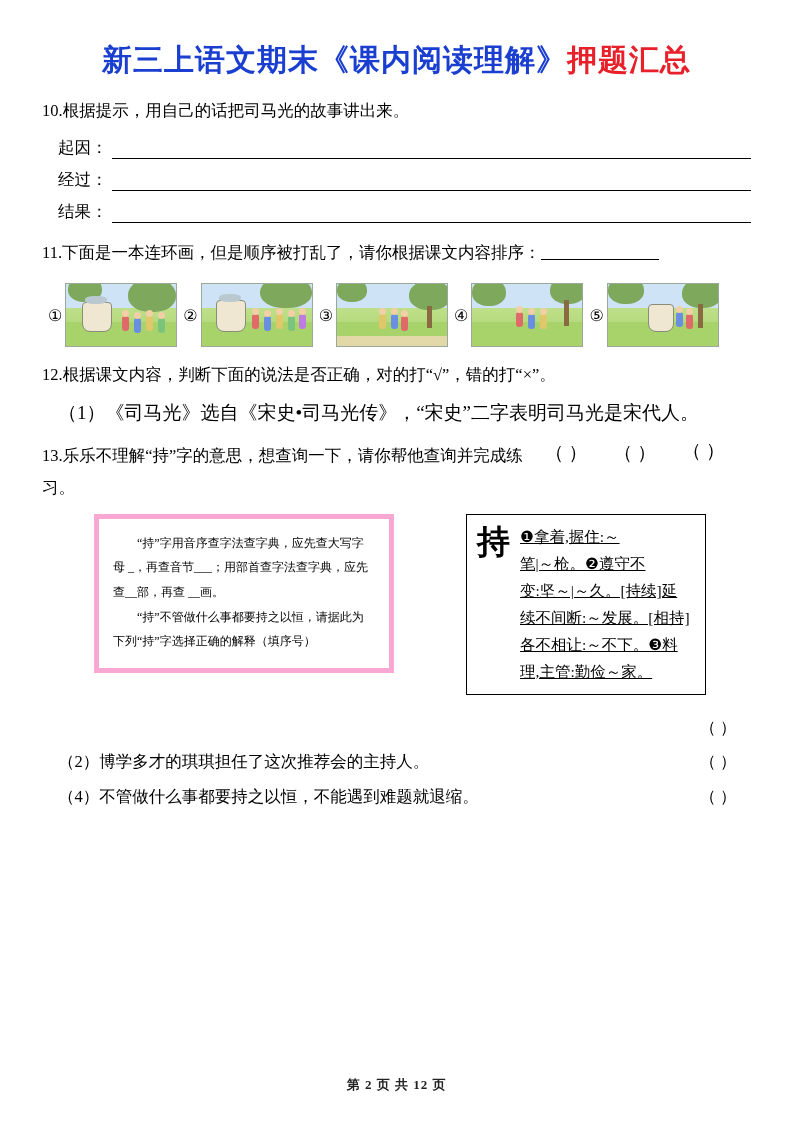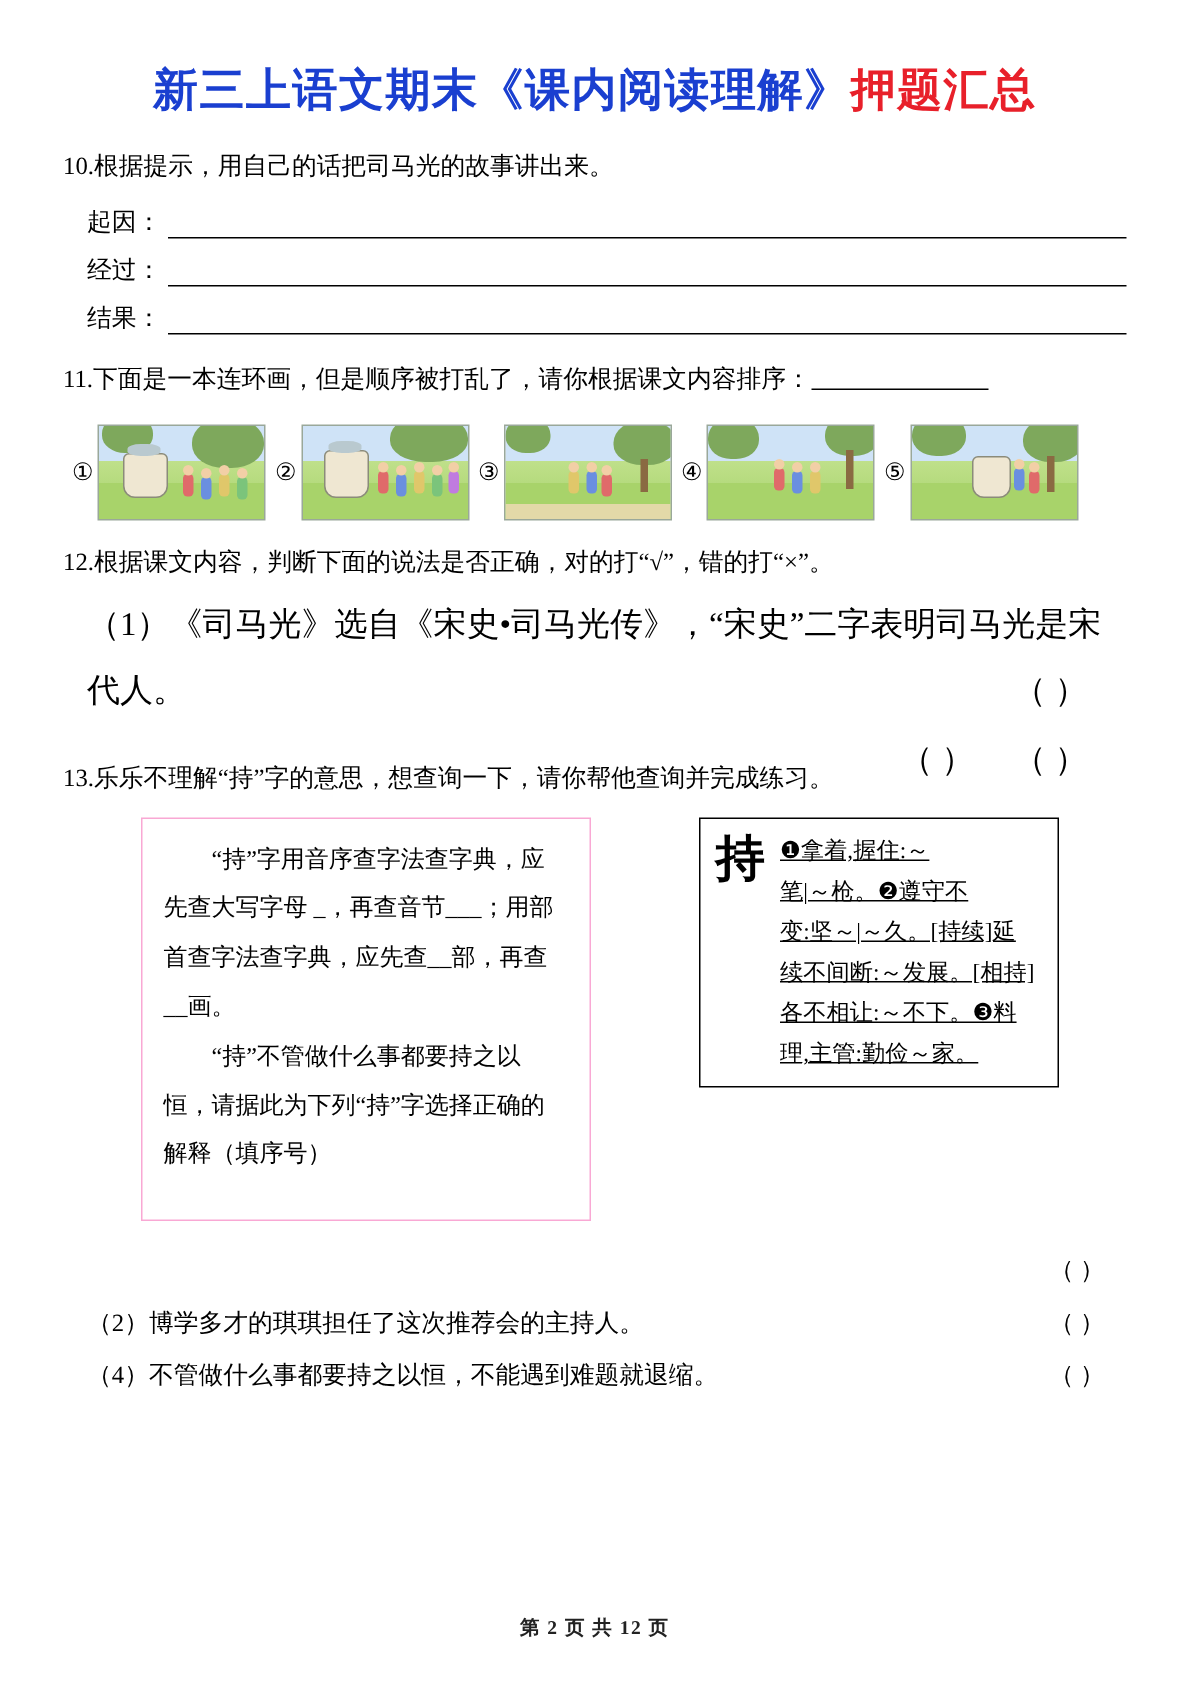--- a/index.html
+++ b/index.html
@@ -35,21 +35,21 @@
   .title .blue { color: #1a3fd0; }
   .title .red  { color: #e8202a; }
 
   
   .q {
     font-size: 16.5px;
     line-height: 1.95;
     margin: 4px 0 0 0;
   }
   .sub {
-    font-size: 22px;
+    font-size: 19px;
     line-height: 2.0;
     margin: 2px 0 0 16px;
   }
 
   
   .fillrow {
     display: flex;
     align-items: flex-end;
     font-size: 16.5px;
     margin: 10px 0 0 16px;
@@ -144,25 +144,25 @@
 
   
   .boxrow {
     display: flex;
     align-items: flex-start;
     margin: 10px 0 0 0;
     gap: 10px;
   }
   .leftbox {
     width: 300px;
-    border: 1px solid #f9a8d4;
-    padding: 12px 14px 26px 14px;
+    border: 5px solid #f9a8d4;
+    padding: 12px 14px 14px 14px;
     box-sizing: border-box;
     margin-left: 52px;
-    font-size: 16px;
+    font-size: 12px;
     line-height: 2.05;
   }
   .leftbox p { margin: 0; text-indent: 2em; }
   .dictbox {
     width: 240px;
     border: 1px solid #000;
     padding: 8px 10px;
     box-sizing: border-box;
     margin-left: 62px;
     display: flex;
@@ -315,21 +315,21 @@
   <div class="sub">
     <span>（1）《司马光》选自《宋史•司马光传》，“宋史”二字表明司马光是宋代人。</span><span class="tf-paren">（    ）</span>
   </div>
   <div class="sub">
     <span class="tf-paren">（    ）</span>
   </div>
   <div class="sub" style="margin-left:16px;">
     <span class="tf-paren">（    ）</span>
   </div>
 
-  <div class="q" style="margin-top:21px;">13.乐乐不理解“持”字的意思，想查询一下，请你帮他查询并完成练习。</div>
+  <div class="q" style="margin-top:8px;">13.乐乐不理解“持”字的意思，想查询一下，请你帮他查询并完成练习。</div>
 
   <div class="boxrow">
     <div class="leftbox">
       <p>“持”字用音序查字法查字典，应先查大写字母 _，再查音节___；用部首查字法查字典，应先查__部，再查 __画。</p>
       <p>“持”不管做什么事都要持之以恒，请据此为下列“持”字选择正确的解释（填序号）</p>
     </div>
     <div class="dictbox">
       <div class="dict-head">持</div>
       <div class="dict-body">
         <p>❶拿着,握住:～</p>

